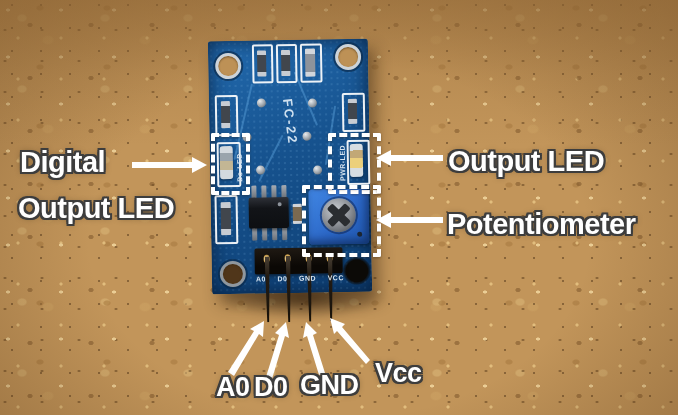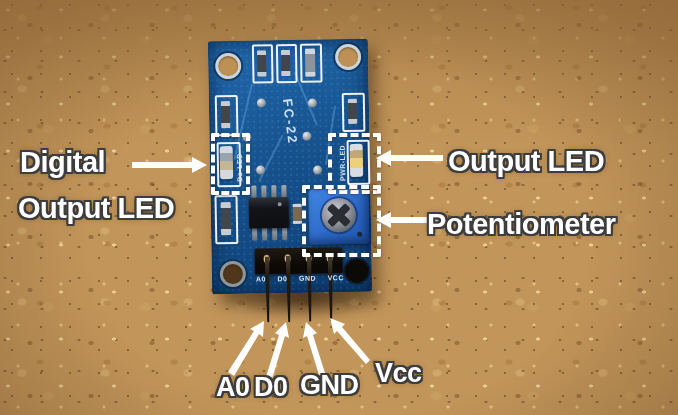--- a/index.html
+++ b/index.html
@@ -212,19 +212,19 @@
       <polygon points="325,373 313,335 317,333 306,322 303,338 307,336 319,375"></polygon>
     </g>
     <g>
       <polygon points="370,360 342,327 345,324 330,318 334,334 337,331 366,364"></polygon>
     </g>
   </svg>
 
   <div class="callout" style="left:18px;top:192px;">Output LED</div>
   <div class="callout" style="left:20px;top:146px;">Digital</div>
   <div class="callout" style="left:448px;top:145px;">Output LED</div>
-  <div class="callout" style="left:427px;top:208px;">Potentiometer</div>
+  <div class="callout" style="left:447px;top:208px;">Potentiometer</div>
   <div class="callout pinlbl" style="left:216px;top:372px;">A0</div>
   <div class="callout pinlbl" style="left:254px;top:372px;">D0</div>
   <div class="callout pinlbl" style="left:300px;top:370px;">GND</div>
   <div class="callout pinlbl" style="left:375px;top:358px;">Vcc</div>
 
 </div>
 
 </body></html>

